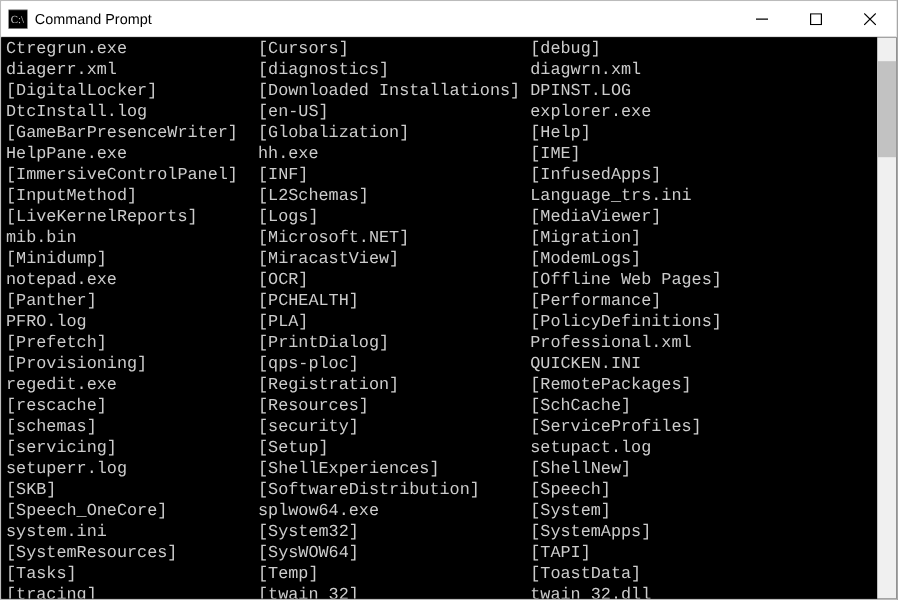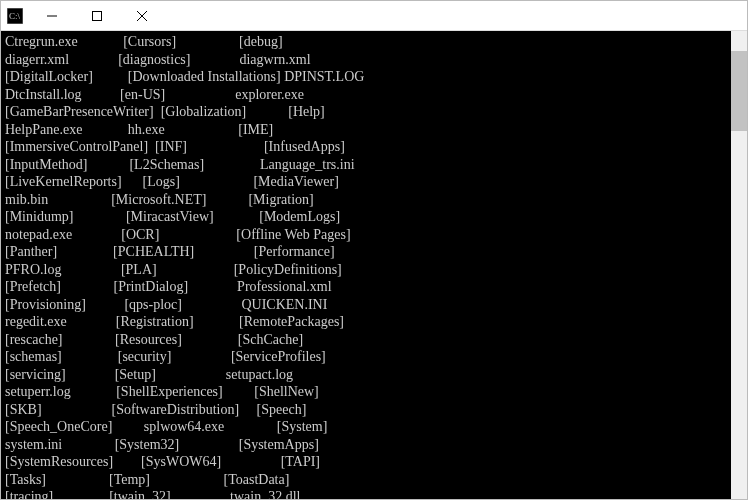--- a/index.html
+++ b/index.html
@@ -58,21 +58,21 @@
       flex: 1;
       background: #000;
       position: relative;
       overflow: hidden;
     }
     .console {
       width: calc(100% - 16px);
       height: 100%;
       background: #000;
       color: #ccc;
-      font-family: Liberation Serif, serif;
+      font-family: Liberation Mono, monospace;
       font-size: 14px;
       line-height: 17.5px;
       padding: 2px 4px;
       white-space: pre;
       overflow: hidden;
     }
     .scrollbar {
       position: absolute;
       right: 0;
       top: 0;
@@ -94,20 +94,21 @@
 
 <div class="window">
   <div class="titlebar">
     <span class="titlebar-icon">
       <svg viewBox="0 0 16 16">
         <rect x="0" y="0" width="16" height="16" fill="#000"></rect>
         <rect x="0" y="0" width="16" height="16" fill="none" stroke="#888" stroke-width="1"></rect>
         <text x="2" y="11" font-size="9" fill="#ccc" font-family="Consolas">C:\</text>
       </svg>
     </span>
+    <span class="titlebar-title">Command Prompt</span>
     <div class="titlebar-controls">
       <div class="tb-btn">
         <svg viewBox="0 0 10 10">
             <line x1="0" y1="5" x2="10" y2="5" stroke="#000" stroke-width="1"></line>
           </svg>
       </div>
       <div class="tb-btn">
         <svg viewBox="0 0 10 10">
             <rect x="0.5" y="0.5" width="9" height="9" fill="none" stroke="#000" stroke-width="1"></rect>
           </svg>

